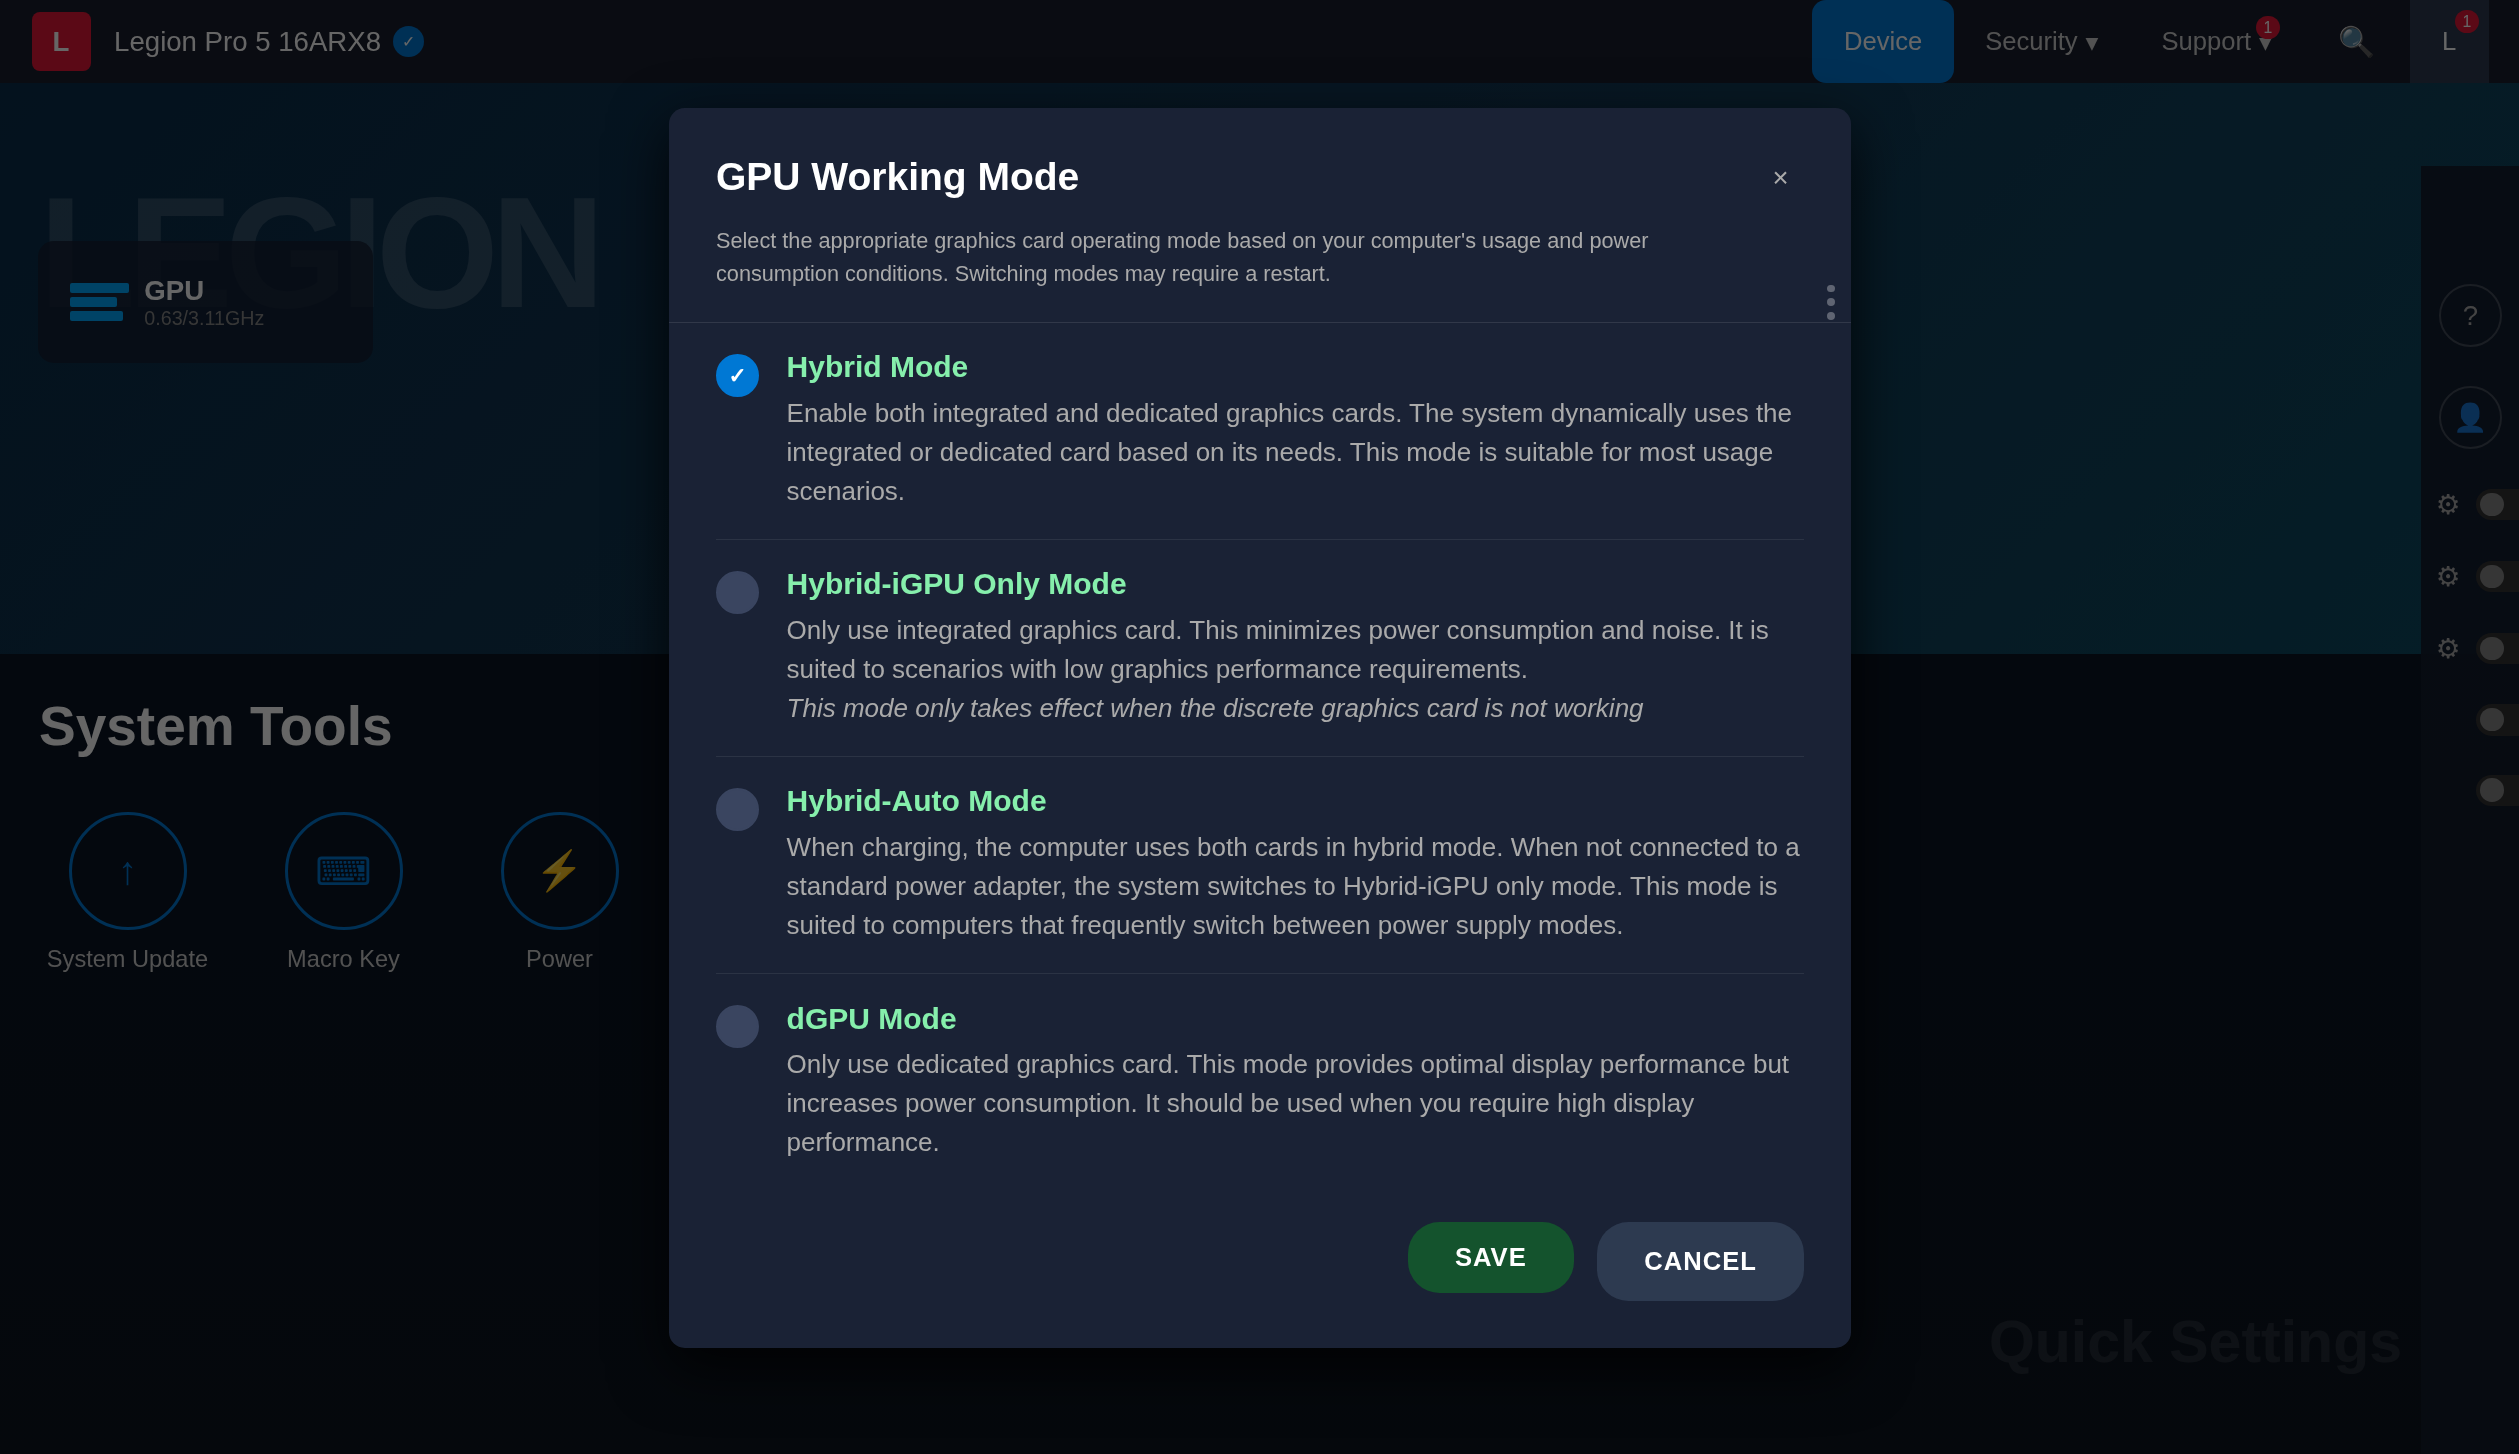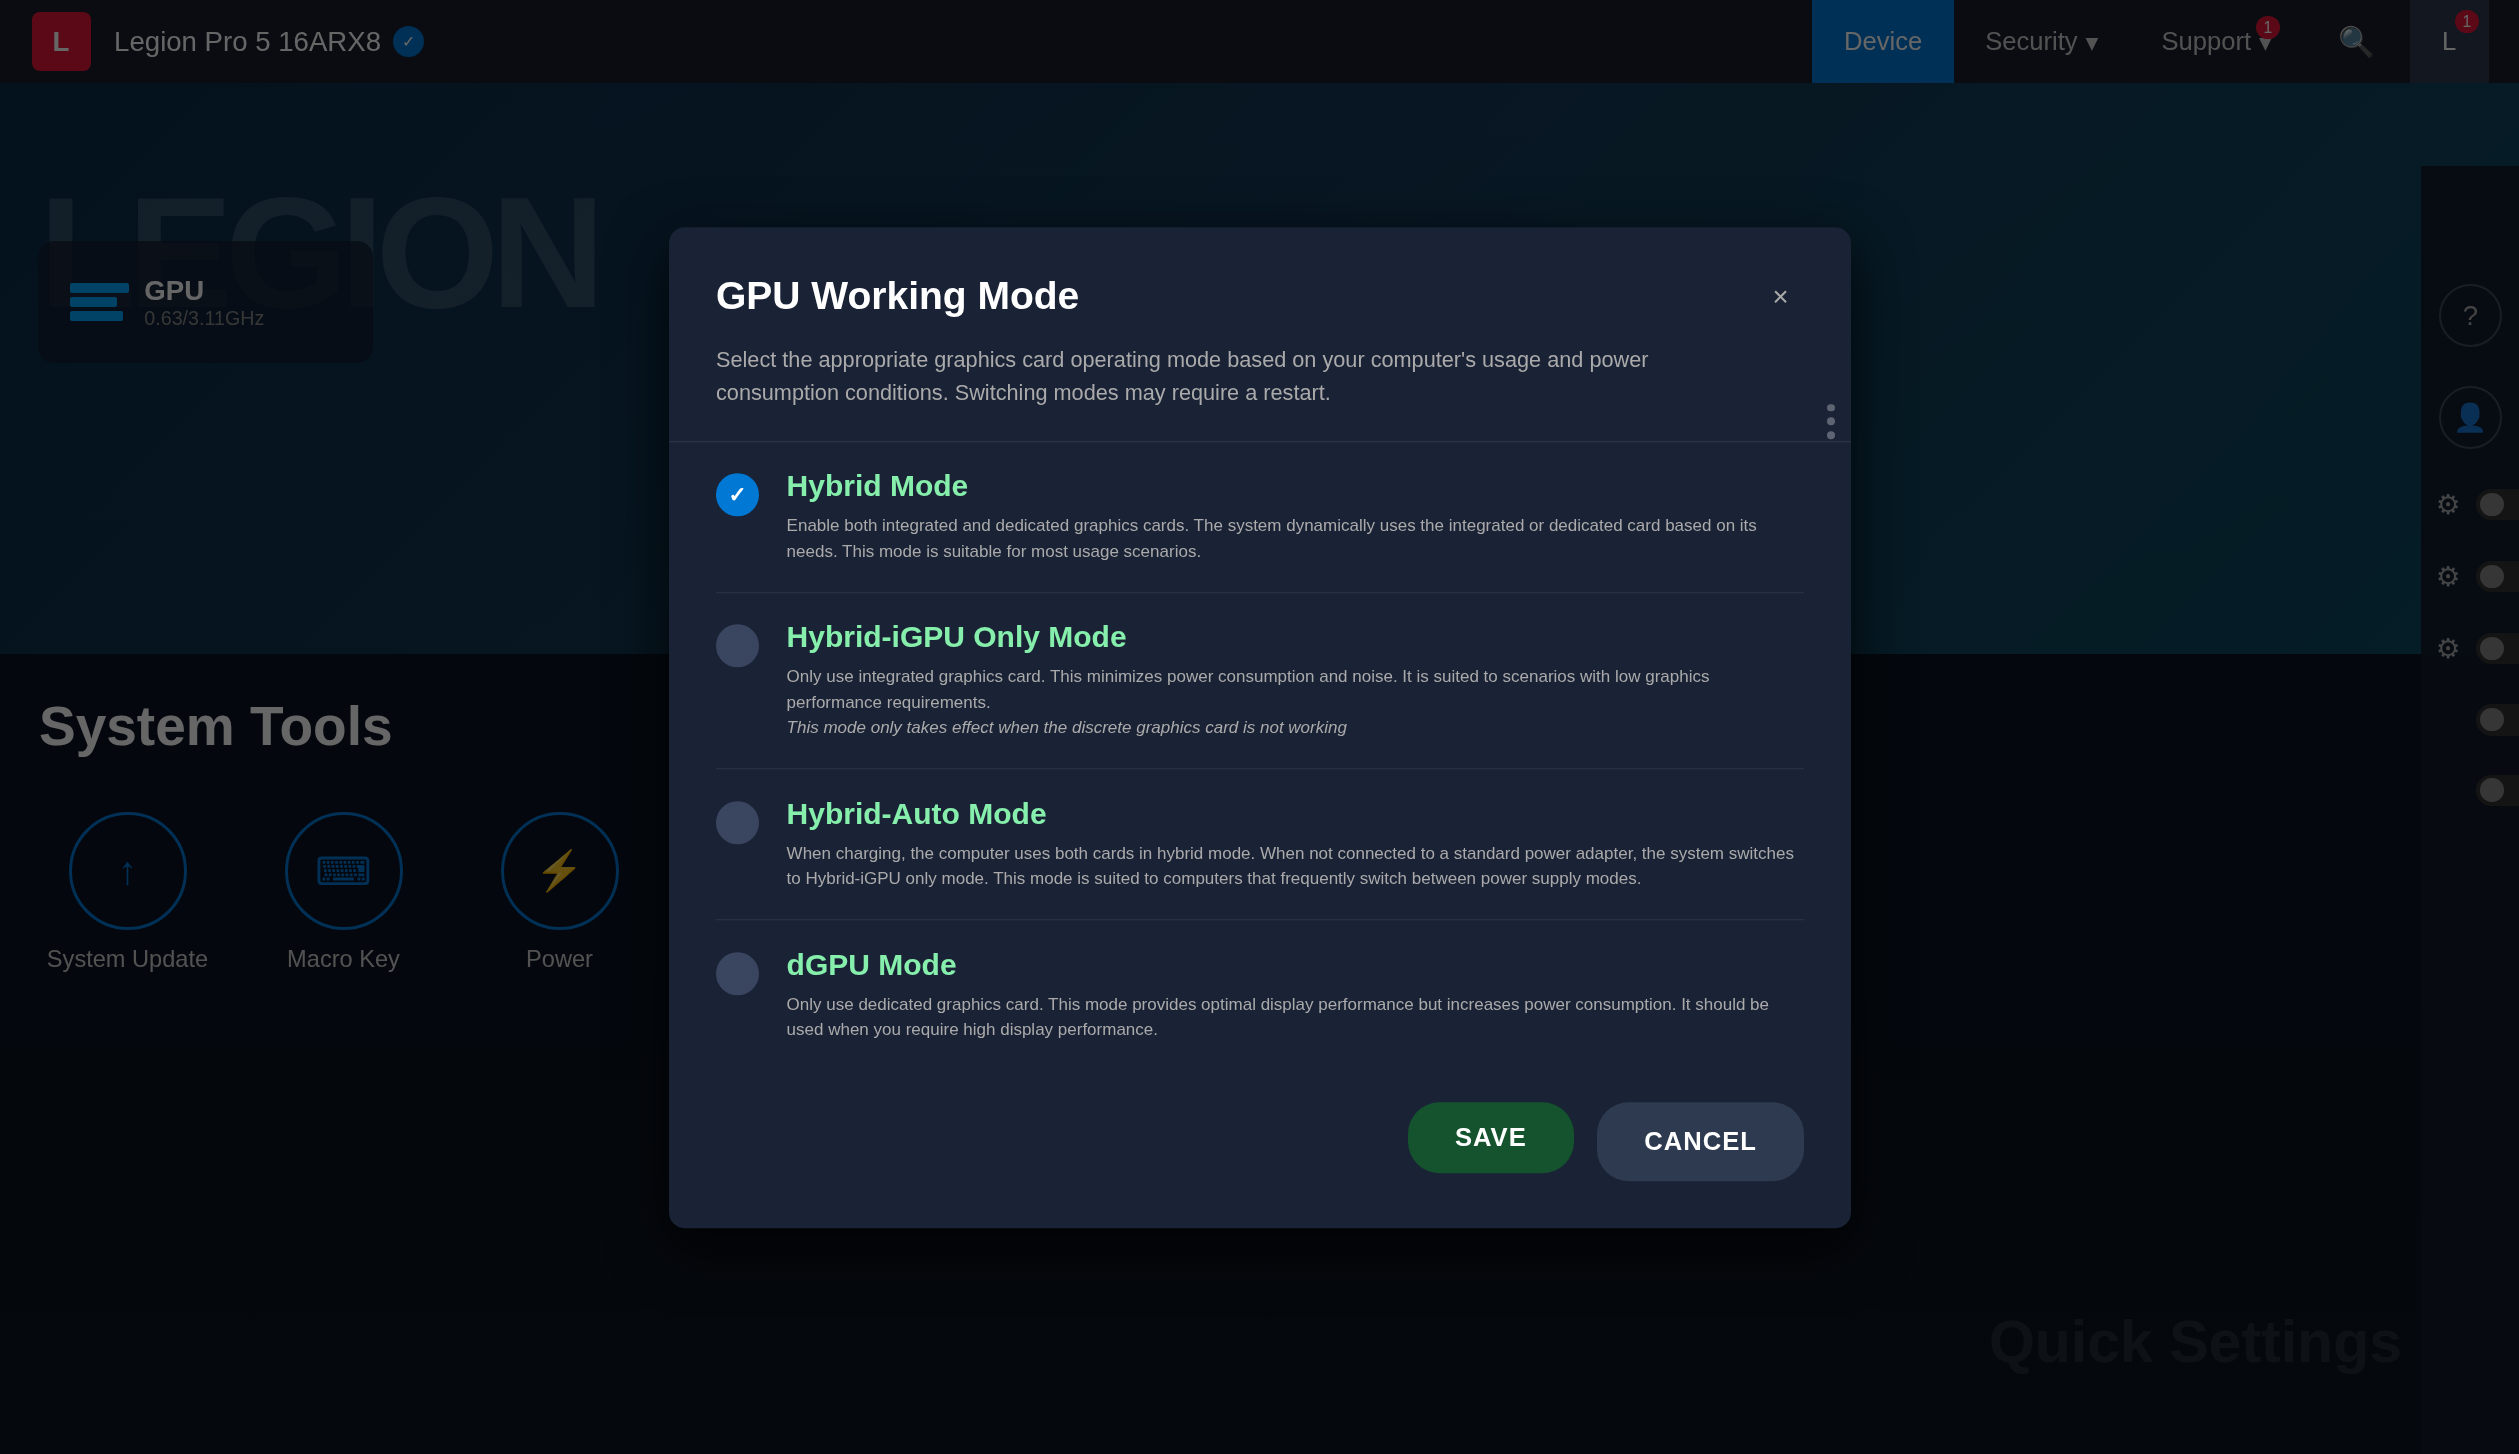--- a/index.html
+++ b/index.html
@@ -66,20 +66,21 @@
       align-items: center;
       font-size: 25.6px;
       color: #ccc;
       cursor: pointer;
       gap: 7.9px;
       position: relative;
     }
     .topnav-link.active {
       background: #0078d4;
       color: #fff;
+      border-radius: 14px;
     }
     .topnav-link .badge {
       background: #e31837;
       color: #fff;
       border-radius: 50%;
       width: 23.6px;
       height: 23.6px;
       font-size: 15.8px;
       display: flex;
       align-items: center;
@@ -383,21 +384,21 @@
       border-color: #3a4560;
     }
     .mode-content { flex: 1; }
     .mode-name {
       font-size: 30px;
       font-weight: 700;
       color: #86efac;
       margin-bottom: 9.9px;
     }
     .mode-desc {
-      font-size: 17px;
+      font-size: 26px;
       color: #aaa;
       line-height: 1.5;
     }
     .mode-desc em {
       font-style: italic;
       color: #aaa;
     }
 
     
     .modal-footer {

